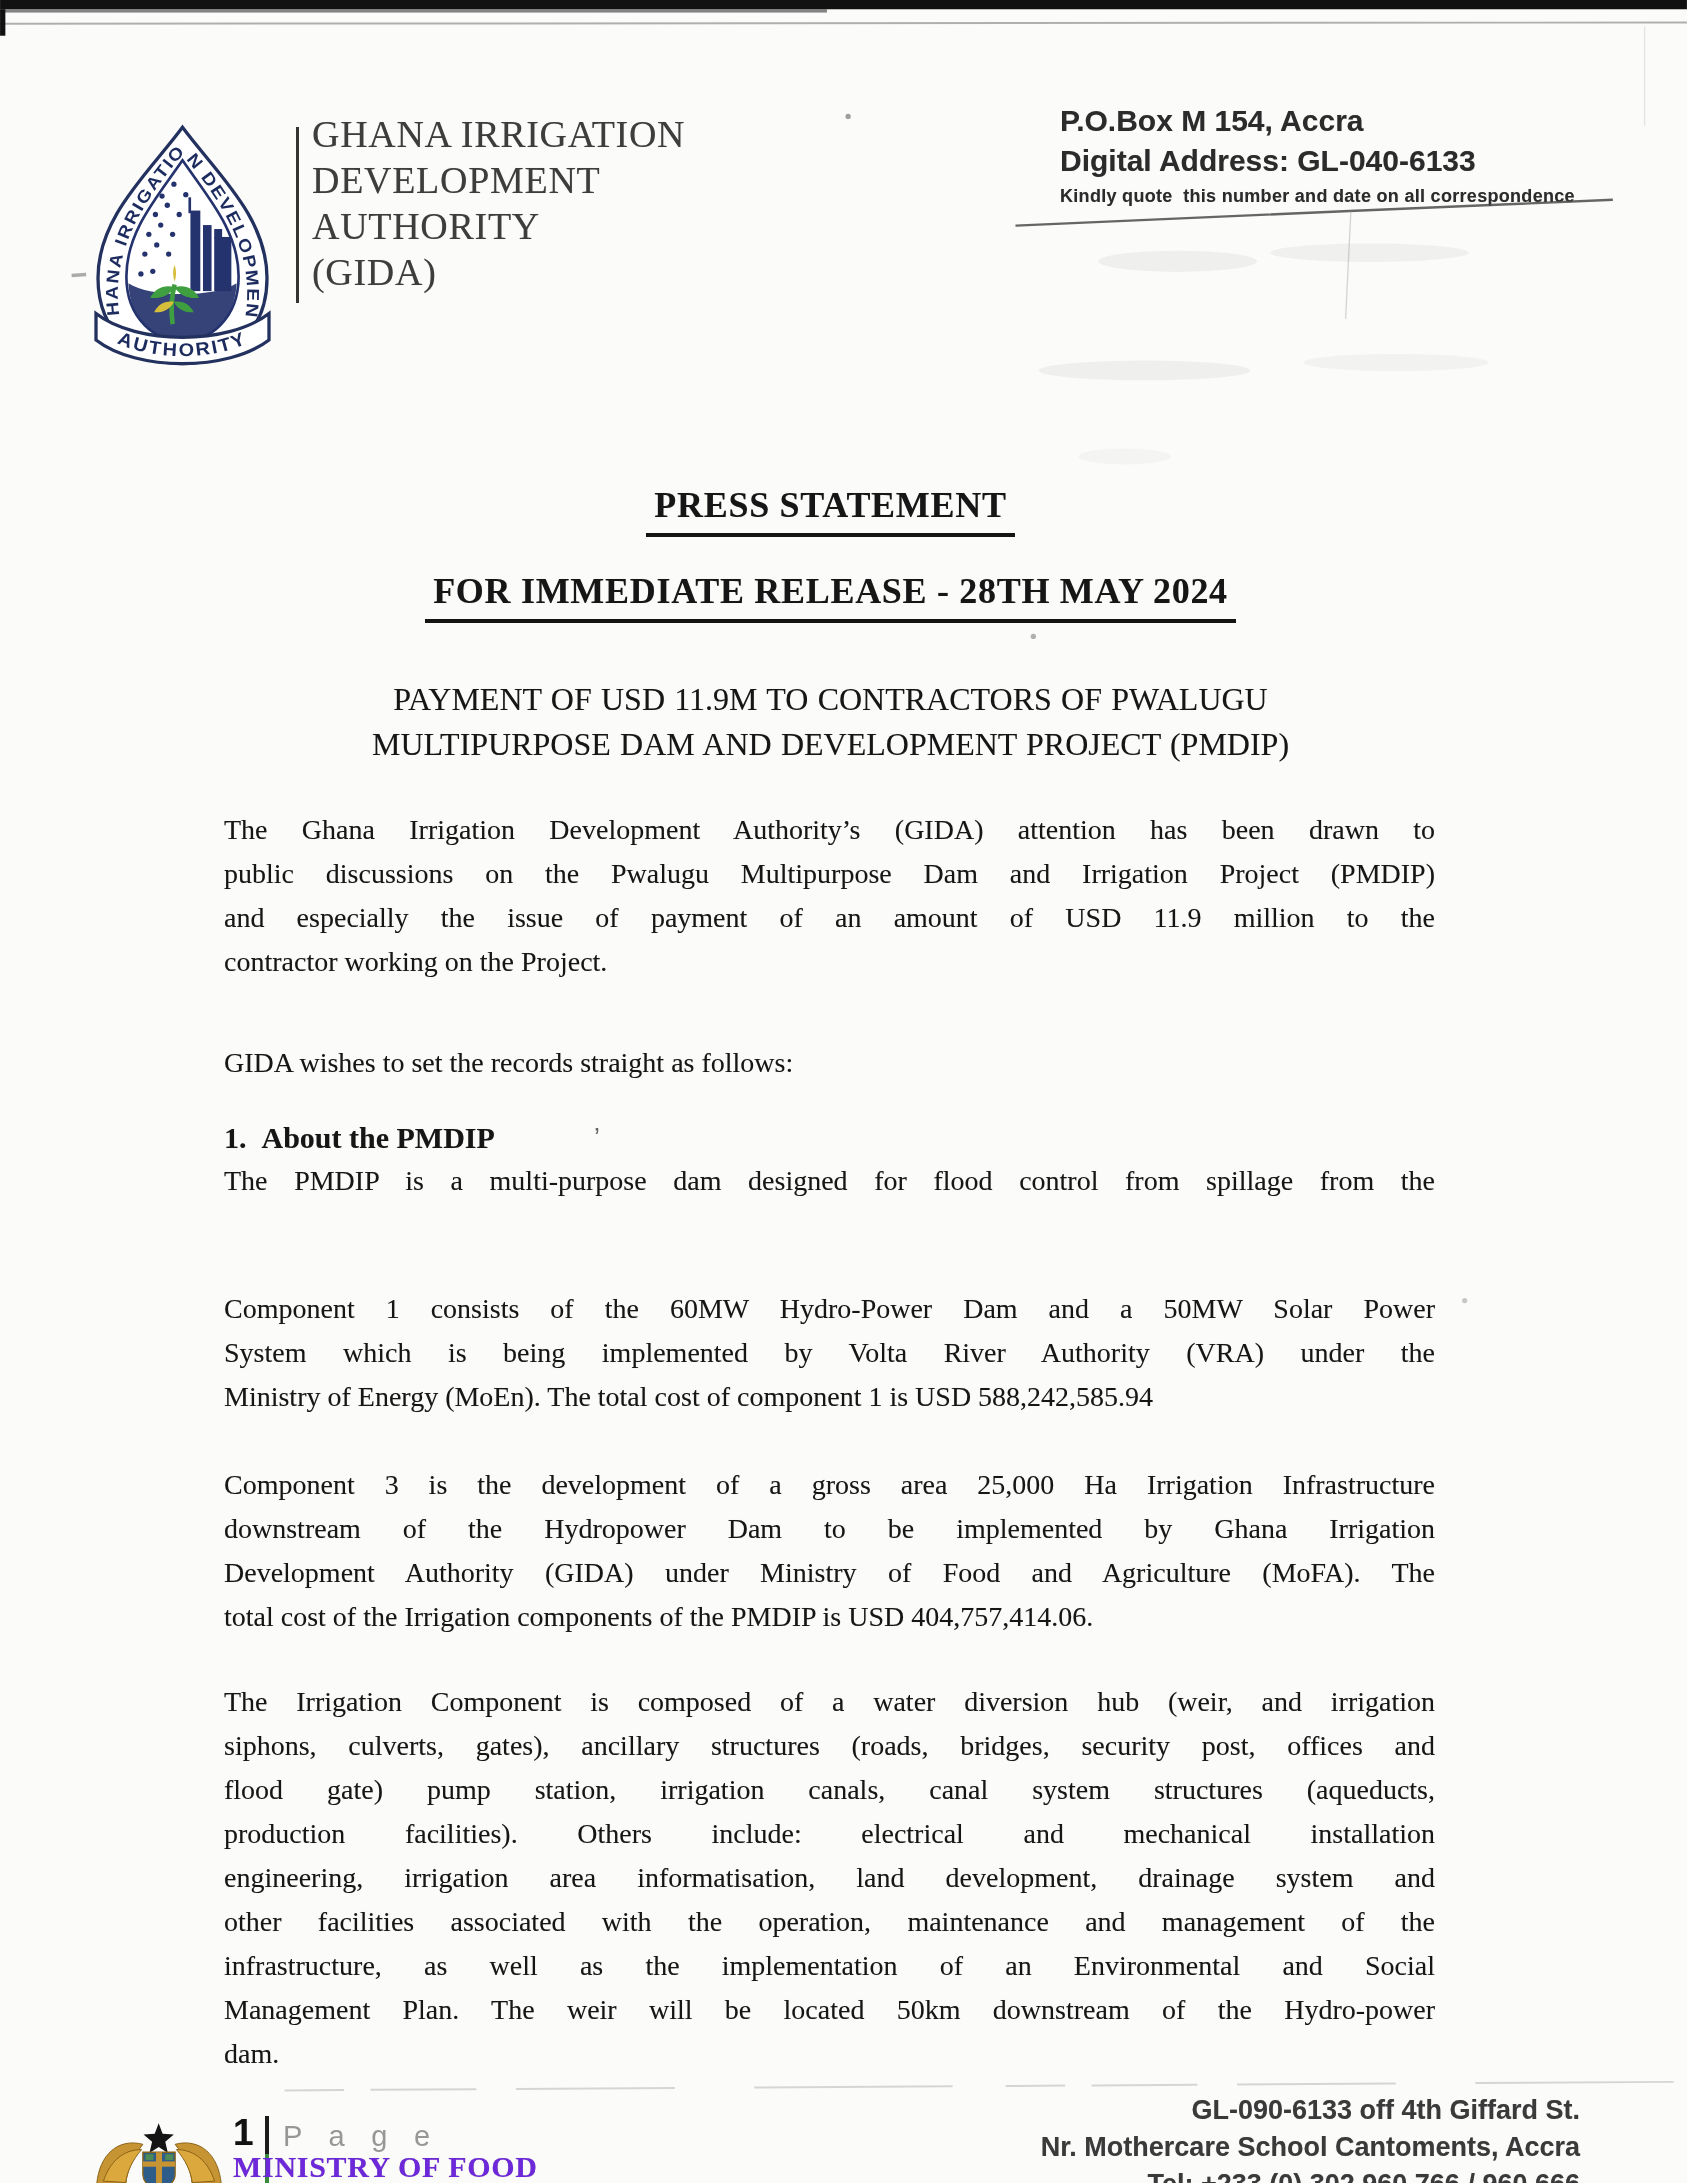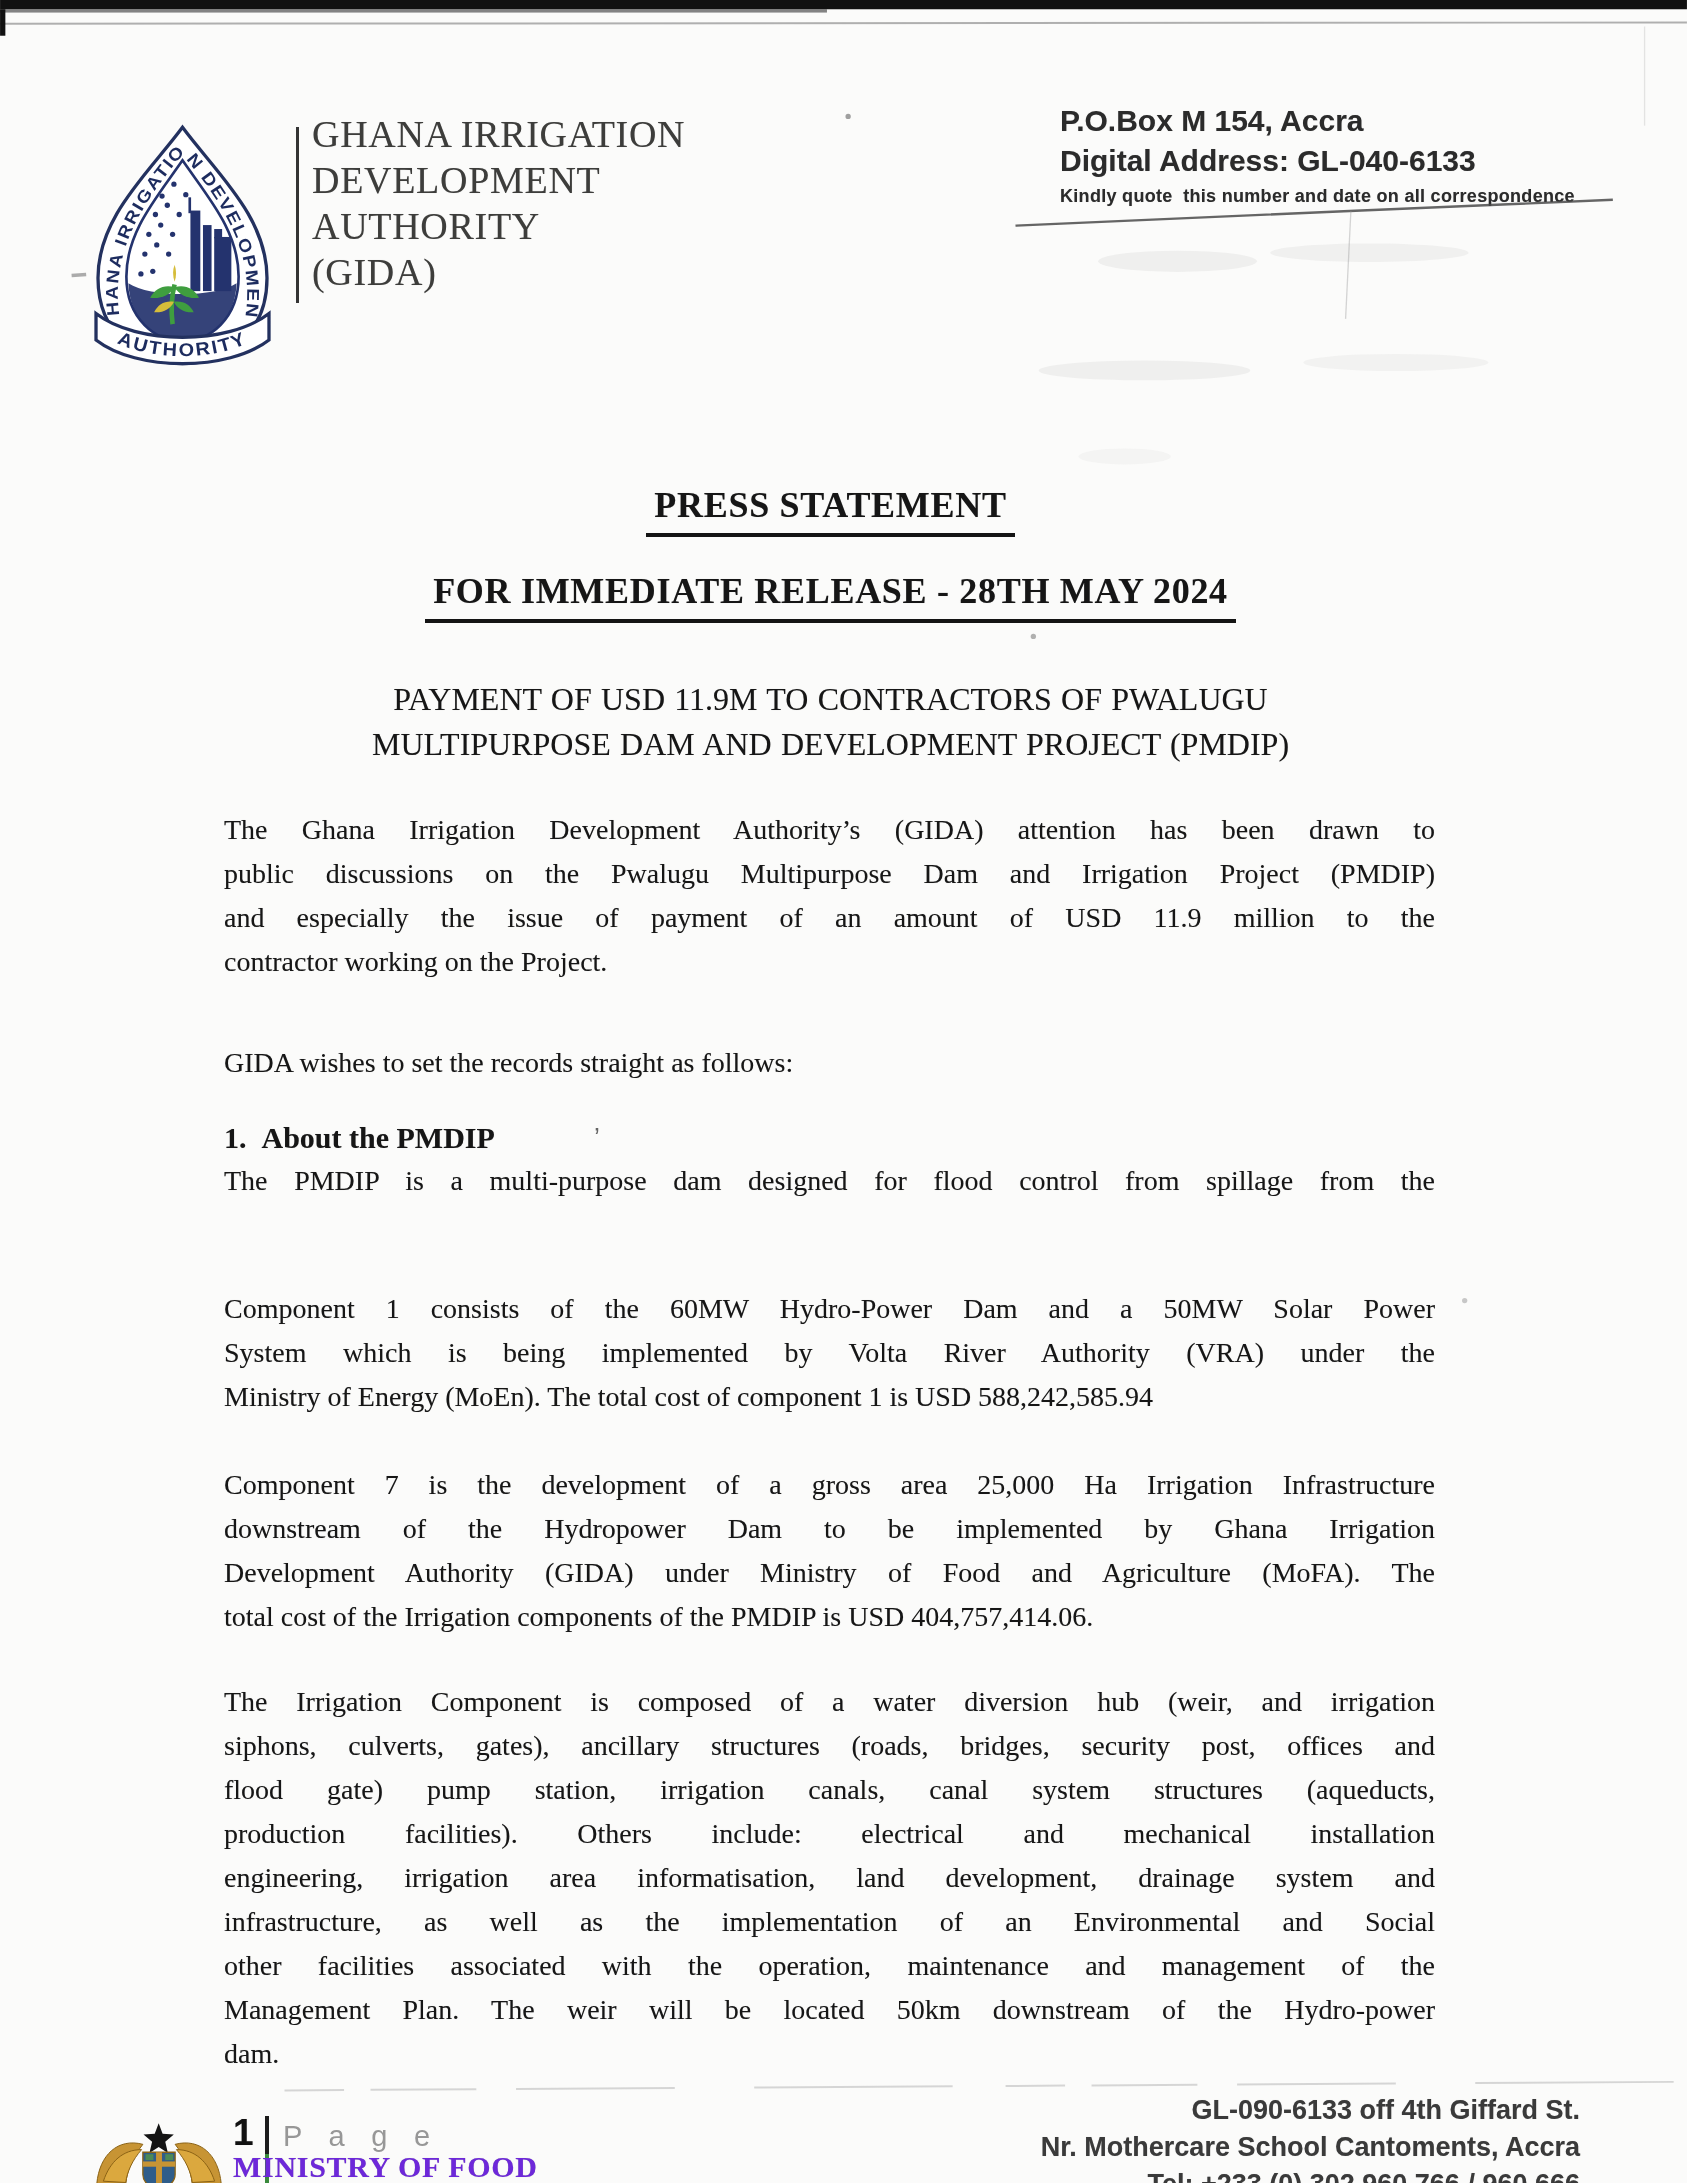--- a/index.html
+++ b/index.html
@@ -148,34 +148,34 @@
       <div class="jline">The PMDIP is a multi-purpose dam designed for flood control from spillage from the</div>
     </div>
 
   <div class="abs para doc-text" style="top:1287px;">
       <div class="jline">Component 1 consists of the 60MW Hydro-Power Dam and a 50MW Solar Power</div>
       <div class="jline">System which is being implemented by Volta River Authority (VRA) under the</div>
       <div class="jline last">Ministry of Energy (MoEn). The total cost of component 1 is USD 588,242,585.94</div>
     </div>
 
   <div class="abs para doc-text" style="top:1463px;">
-      <div class="jline">Component 7 is the development of a gross area 25,000 Ha Irrigation Infrastructure</div>
+      <div class="jline">Component 3 is the development of a gross area 25,000 Ha Irrigation Infrastructure</div>
       <div class="jline">downstream of the Hydropower Dam to be implemented by Ghana Irrigation</div>
       <div class="jline">Development Authority (GIDA) under Ministry of Food and Agriculture (MoFA). The</div>
       <div class="jline last">total cost of the Irrigation components of the PMDIP is USD 404,757,414.06.</div>
     </div>
 
   <div class="abs para doc-text" style="top:1680px;">
       <div class="jline">The Irrigation Component is composed of a water diversion hub (weir, and irrigation</div>
       <div class="jline">siphons, culverts, gates), ancillary structures (roads, bridges, security post, offices and</div>
       <div class="jline">flood gate) pump station, irrigation canals, canal system structures (aqueducts,</div>
       <div class="jline">production facilities). Others include: electrical and mechanical installation</div>
       <div class="jline">engineering, irrigation area informatisation, land development, drainage system and</div>
+      <div class="jline">other facilities associated with the operation, maintenance and management of the</div>
       <div class="jline">infrastructure, as well as the implementation of an Environmental and Social</div>
-      <div class="jline">other facilities associated with the operation, maintenance and management of the</div>
       <div class="jline">Management Plan. The weir will be located 50km downstream of the Hydro-power</div>
       <div class="jline last">dam.</div>
     </div>
 
   <div class="abs" style="left:91px;top:2118px;width:136px;height:79px;">
     <svg width="136" height="79" viewBox="0 0 205 120">
 
       <g fill="#c79434" stroke="#8a6214" stroke-width="1.5">
         <path d="M8,100 C12,56 40,30 78,40 C64,58 54,78 52,100 Z"></path>
         <path d="M18,96 C28,66 48,48 76,48 C62,64 54,82 52,98 Z" fill="#dba83e"></path>

